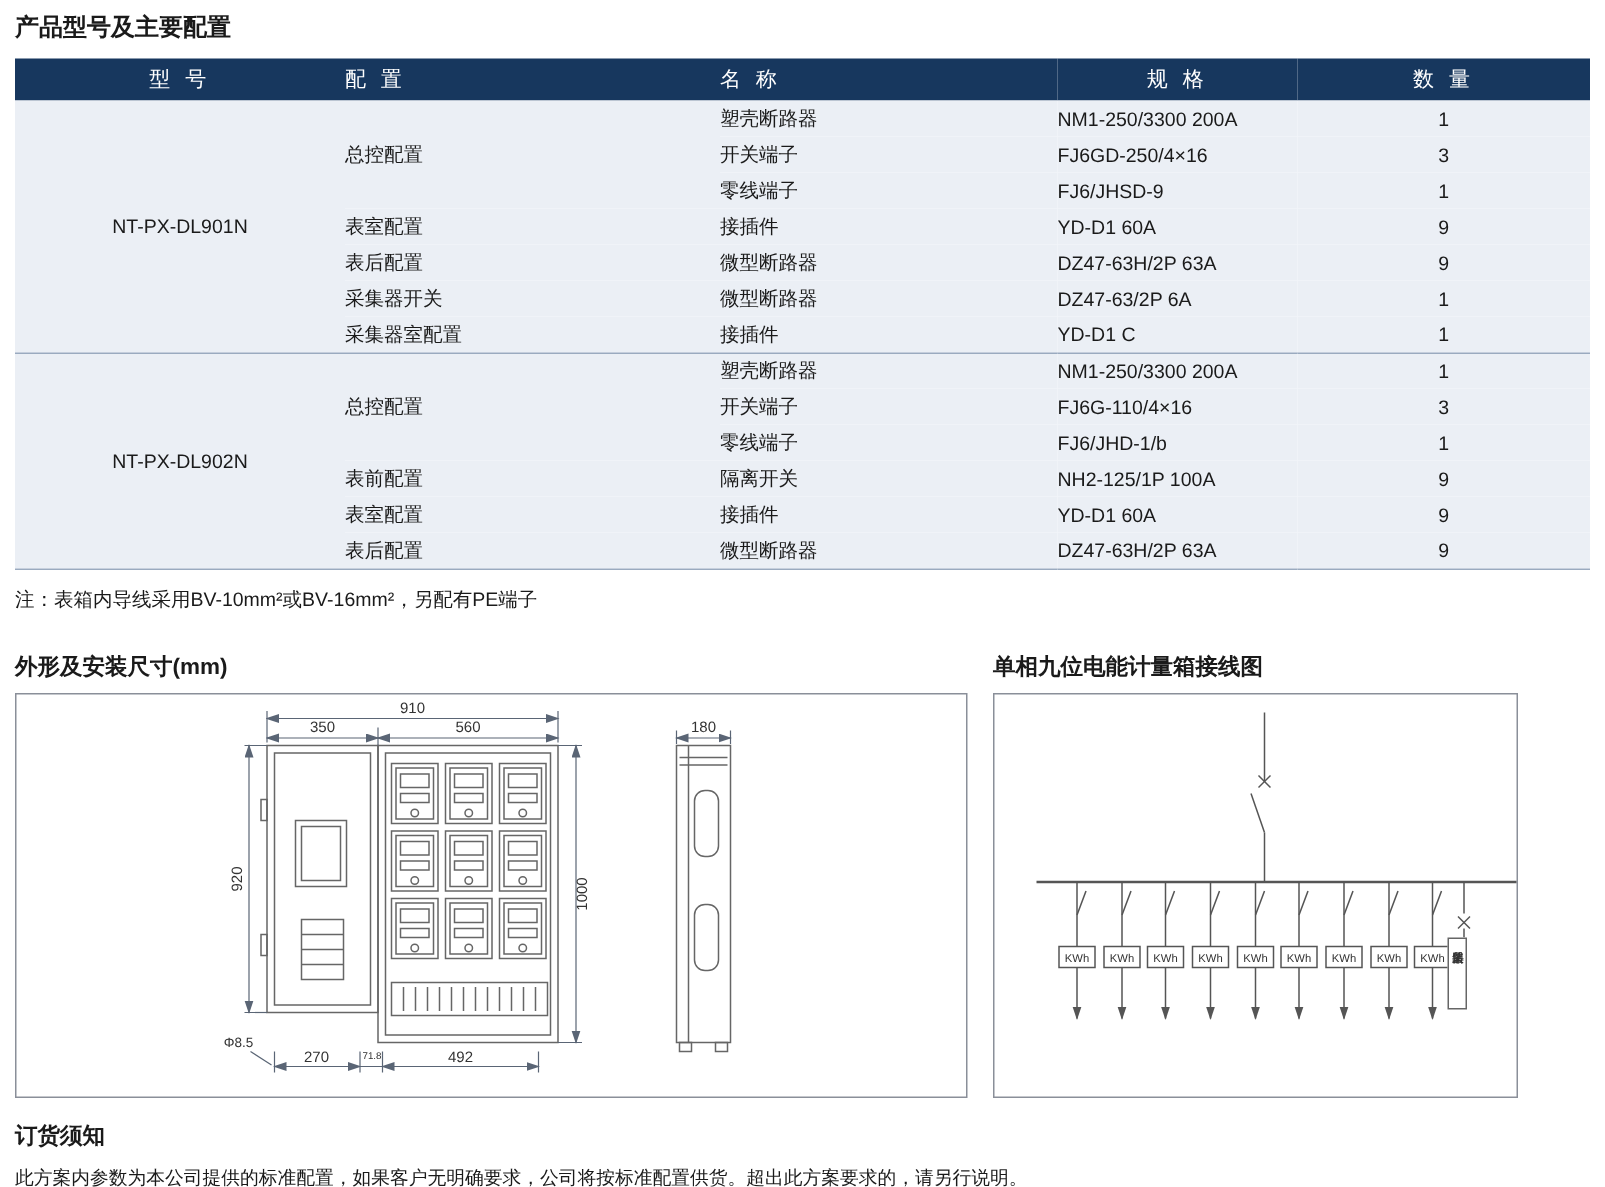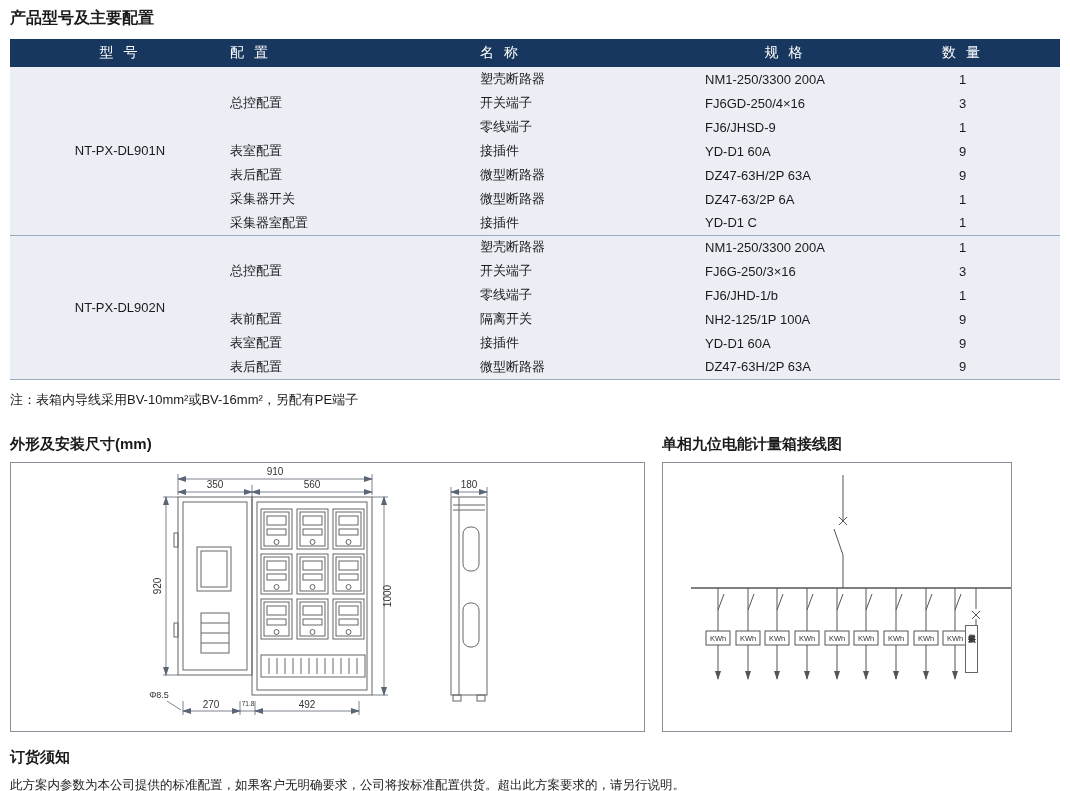--- a/index.html
+++ b/index.html
@@ -124,21 +124,21 @@
     <tbody class="group-2">
       <tr>
         <td class="c-model" rowspan="6">NT-PX-DL902N</td>
         <td class="c-config" rowspan="3">总控配置</td>
         <td class="c-name">塑壳断路器</td>
         <td class="c-spec">NM1-250/3300 200A</td>
         <td class="c-qty">1</td>
       </tr>
       <tr>
         <td class="c-name">开关端子</td>
-        <td class="c-spec">FJ6G-250/3×16</td>
+        <td class="c-spec">FJ6G-110/4×16</td>
         <td class="c-qty">3</td>
       </tr>
       <tr>
         <td class="c-name">零线端子</td>
         <td class="c-spec">FJ6/JHD-1/b</td>
         <td class="c-qty">1</td>
       </tr>
       <tr>
         <td class="c-config">表前配置</td>
         <td class="c-name">隔离开关</td>

